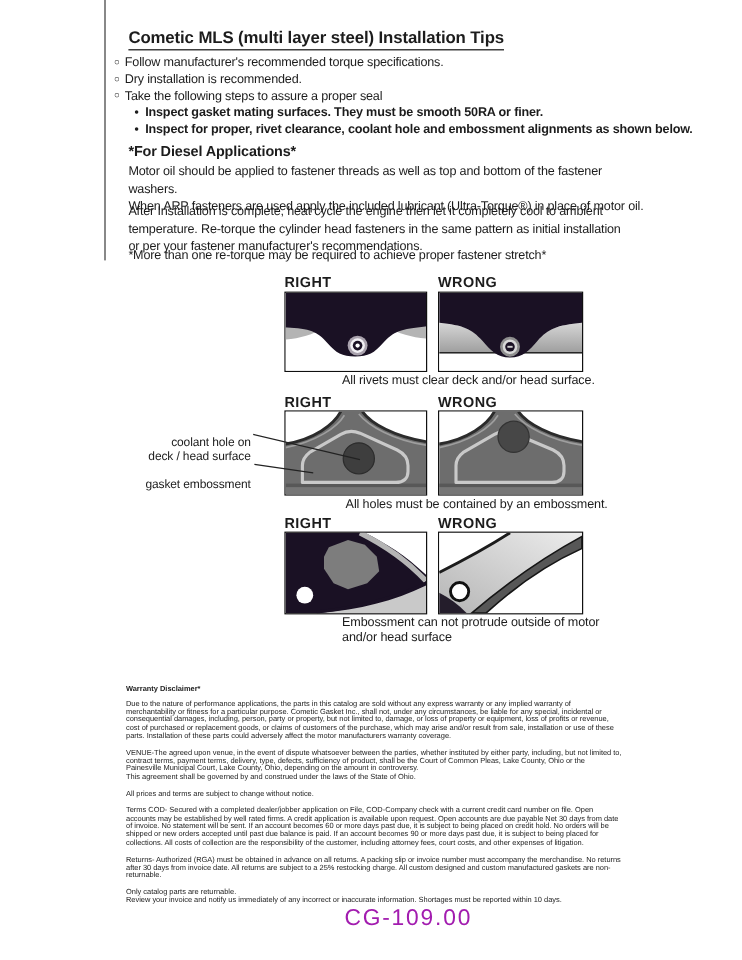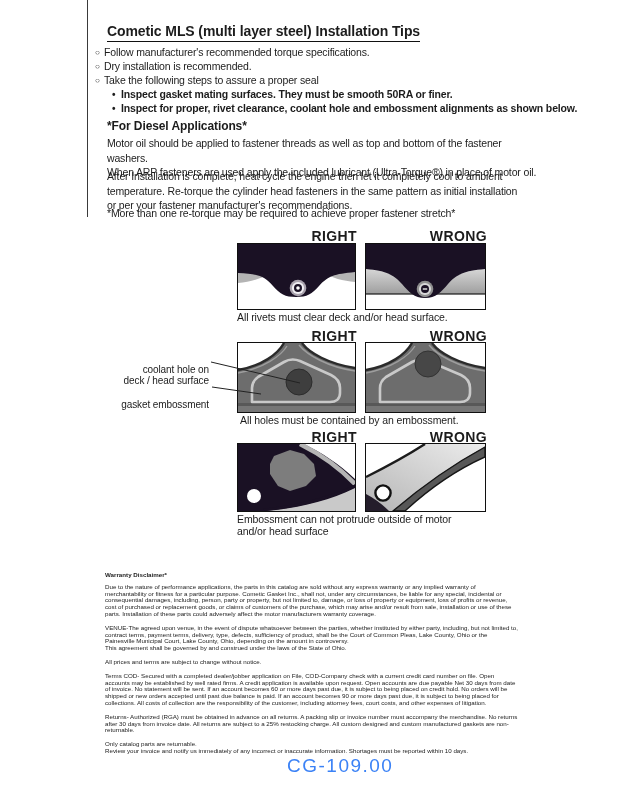--- a/index.html
+++ b/index.html
@@ -17,33 +17,33 @@
          border-bottom:1.5px solid #111;padding-bottom:2px;}
 
   .bullet-row{left:95px;font-size:10.5px;letter-spacing:-0.15px;}
   .bullet-row .blt{display:inline-block;width:9px;font-size:8px;vertical-align:1px;color:#1c1c1c;}
   .sub{left:112px;font-weight:bold;}
   .bullet-row .sblt{display:inline-block;width:9px;font-size:10px;}
 
   .heading{font-size:12px;font-weight:bold;letter-spacing:-0.1px;}
   .body-par{font-size:10.5px;line-height:14.6px;letter-spacing:-0.15px;}
 
-  .fig-label{width:120px;text-align:right;font-size:14px;font-weight:600;letter-spacing:0.4px;}
+  .fig-label{width:120px;text-align:left;font-size:12px;font-weight:600;letter-spacing:0.4px;}
   .panel{border:1.6px solid #101010;background:#fff;}
   .panel svg{display:block;}
-  .caption{font-size:10.5px;letter-spacing:-0.1px;line-height:11.5px;}
+  .caption{font-size:10.5px;letter-spacing:-0.1px;line-height:11.5px;margin-left:48px;}
   .callout{font-size:10px;line-height:11px;text-align:right;width:115px;letter-spacing:-0.1px;}
 
   #warranty{left:105px;top:572px;width:413px;font-size:6.2px;line-height:6.8px;color:#222;}
   #warranty .w-head{font-weight:bold;margin-bottom:5px;}
   #warranty .w-block{margin-bottom:7px;}
   #warranty .w-tight{margin-bottom:0;}
   #warranty .w-last{margin-bottom:7px;}
 
-  #doc-code{left:287px;top:755px;font-size:19px;letter-spacing:1.5px;color:#3b82f6;}
+  #doc-code{left:287px;top:755px;font-size:19px;letter-spacing:1.5px;color:#a21caf;}
 </style>
 </head>
 <body>
 
 <div id="page">
 
   <div id="edge-rule" class="abs"></div>
 
   <div id="title" class="abs">Cometic MLS (multi layer steel) Installation Tips</div>
 

